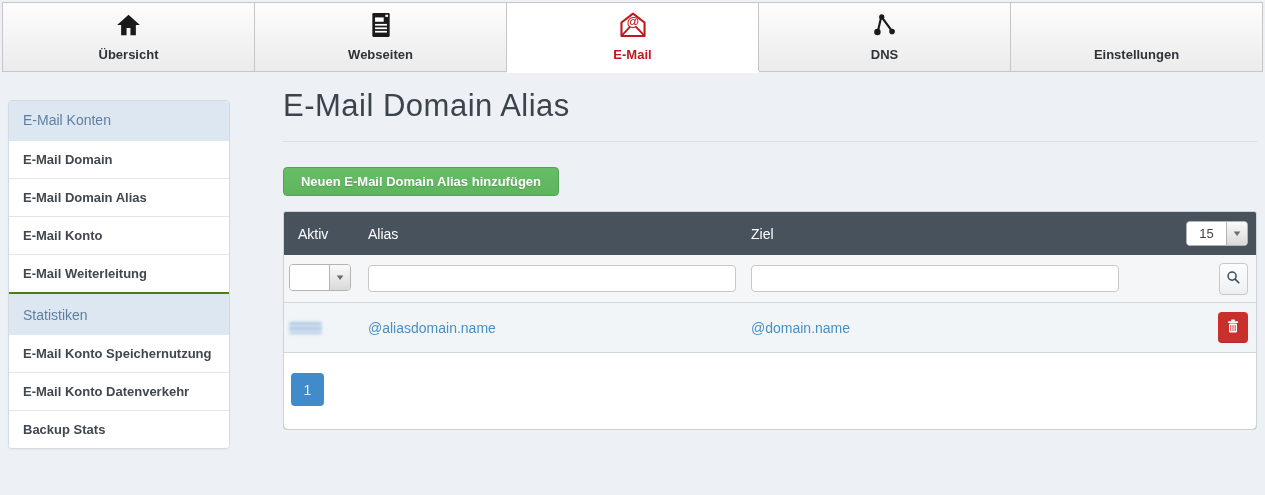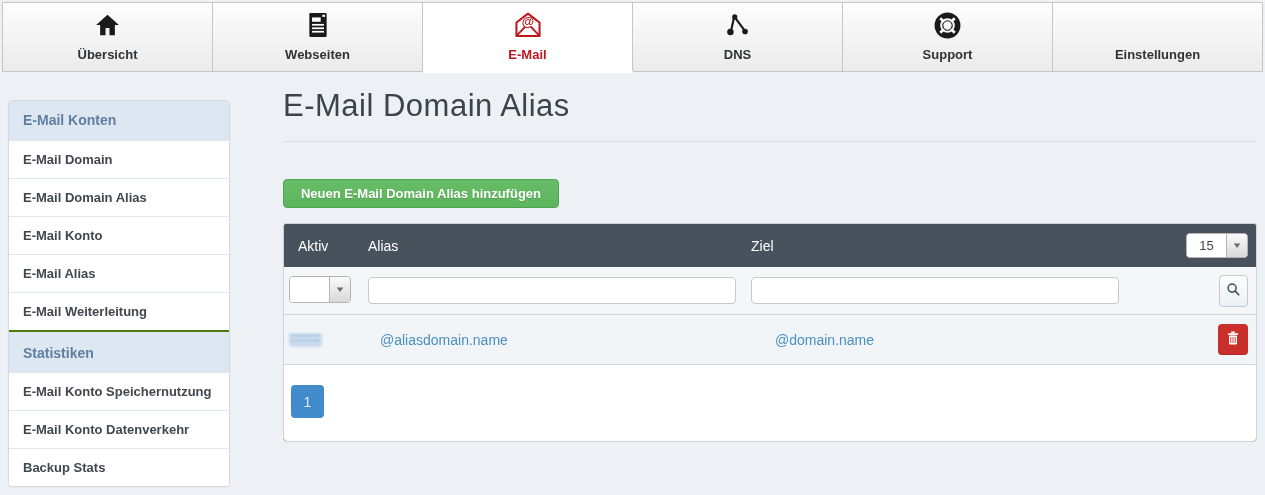--- a/index.html
+++ b/index.html
@@ -16,49 +16,49 @@
   .navtab .nicon { height:32px; display:flex; align-items:center; justify-content:center; margin-bottom:6px; }
   .navtab .nlabel { font-size:13px; font-weight:bold; color:#2e3338; }
   .navtab.active { background:#fff; box-shadow:0 2px 0 0 #fff; }
   .navtab.active .nlabel { color:#c0161d; }
 
   
   .sidebar { position:absolute; left:8px; top:100px; width:222px;
     border:1px solid #d3dae1; border-radius:4px; background:#fff;
     box-shadow:0 1px 2px rgba(0,0,0,.04); overflow:hidden; }
   .side-header { height:39px; line-height:39px; padding-left:14px;
-    background:#dde7f1; color:#5f7fa1; font-size:14px; font-weight:bold; }
+    background:#dde7f1; color:#5f7fa1; font-size:14px; font-weight:normal; }
   .side-header.mid { height:42px; line-height:42px; border-top:2px solid #4d7c0f; }
   .side-item { height:38px; line-height:38px; padding-left:14px; background:#fff;
     color:#40474e; font-size:13px; font-weight:bold; cursor:pointer;
     border-top:1px solid #e2e7ec; }
   .side-item:first-of-type { border-top:none; }
 
   
   .main { position:absolute; left:283px; top:88px; width:974px; }
   .page-title { font-size:31px; font-weight:normal; color:#3c434a; letter-spacing:.5px; }
   .title-rule { border:none; border-top:1px solid #d9dee3; margin-top:17px; }
-  .add-btn { display:block; margin-top:37px; width:276px; height:29px;
+  .add-btn { display:block; margin-top:25px; width:276px; height:29px;
     background:linear-gradient(#68bd67,#5cb55c); border:1px solid #51a451; border-radius:4px;
     color:#fff; font-size:13px; font-weight:bold; text-align:center; line-height:27px;
     cursor:pointer; text-shadow:0 1px 1px rgba(0,0,0,.15); }
 
   
   .table-box { margin-top:15px; border:1px solid #ccd4da; border-radius:3px 3px 4px 4px;
     background:#84cc16; }
   .trow { display:flex; align-items:center; }
   .c1 { width:84px; padding-left:14px; }
   .c2 { width:383px; }
   .c3 { flex:1; }
   .c4 { width:137px; display:flex; justify-content:flex-end; padding-right:8px; }
 
   .thead { height:43px; background:#47525c; color:#fff; font-size:14px;
     border-radius:2px 2px 0 0; }
   .filter-row { height:48px; background:#f4f6f8; border-bottom:1px solid #cfd6dc; }
-  .data-row { height:50px; background:#f1f5f8; border-bottom:1px solid #cfd6dc; font-size:14px;gap:12px; }
+  .data-row { height:50px; background:#f1f5f8; border-bottom:1px solid #cfd6dc; font-size:14px; }
   .pager-row { height:76px; background:#fff; border-radius:0 0 4px 4px; }
 
   
   .combo { display:inline-flex; height:27px; border:1px solid #b3b3b3; border-radius:4px;
     background:#fff; overflow:hidden; cursor:pointer; }
   .combo .val { width:39px; display:flex; align-items:center; justify-content:center;
     font-size:13px; color:#444; background:#fff; }
   .combo .arrow { width:21px; display:flex; align-items:center; justify-content:center;
     background:linear-gradient(#fafafa,#d9d9d9); border-left:1px solid #b3b3b3; }
   .combo .arrow span { font-size:8px; color:#6b6b6b; transform:scaleX(1.4); }
@@ -128,52 +128,39 @@
       <svg width="26" height="26" viewBox="0 0 24 24">
         <path d="M8.5 4.5 L5.5 17.5 M9.5 5.5 L18 17" stroke="#1a1a1a" stroke-width="2" fill="none"></path>
         <circle cx="9" cy="4.5" r="2.4" fill="#1a1a1a"></circle>
         <circle cx="5" cy="18.5" r="3" fill="#1a1a1a"></circle>
         <circle cx="18.5" cy="18" r="2.6" fill="#1a1a1a"></circle>
       </svg>
     </span>
     <span class="nlabel">DNS</span>
   </div>
 
-  <div class="navtab">
-    <span class="nicon">
-      <svg width="27" height="27" viewBox="0 0 24 24">
-        <circle cx="12" cy="12" r="9" fill="none" stroke="#1a1a1a" stroke-width="5"></circle>
-        <circle cx="12" cy="12" r="4.2" fill="none" stroke="#1a1a1a" stroke-width="1"></circle>
-        <g stroke="#ffffff" stroke-width="2.4">
-          <path d="M8.8 8.8 L5.6 5.6 M15.2 8.8 L18.4 5.6 M8.8 15.2 L5.6 18.4 M15.2 15.2 L18.4 18.4"></path>
-        </g>
-      </svg>
-    </span>
-    <span class="nlabel">Support</span>
-  </div>
 
   <div class="navtab">
     <span class="nicon">
       <svg width="27" height="26" viewBox="0 0 24 24">
         <path d="M6 20.5 L17 7" stroke="#1a1a1a" stroke-width="3" stroke-linecap="round"></path>
         <path d="M15.5 3.2 a4.2 4.2 0 1 1 2.2 7.6" fill="none" stroke="#1a1a1a" stroke-width="2.6"></path>
         <path d="M5.5 5.5 L18.5 19.5" stroke="#1a1a1a" stroke-width="3" stroke-linecap="round"></path>
         <path d="M3.2 3 L7 4.2 L5 6.6 Z" fill="#1a1a1a"></path>
       </svg>
     </span>
     <span class="nlabel">Einstellungen</span>
   </div>
 </nav>
 
 <aside class="sidebar">
   <div class="side-header">E-Mail Konten</div>
   <div class="side-item">E-Mail Domain</div>
   <div class="side-item">E-Mail Domain Alias</div>
   <div class="side-item">E-Mail Konto</div>
-  <div class="side-item">E-Mail Alias</div>
   <div class="side-item">E-Mail Weiterleitung</div>
   <div class="side-header mid">Statistiken</div>
   <div class="side-item">E-Mail Konto Speichernutzung</div>
   <div class="side-item">E-Mail Konto Datenverkehr</div>
   <div class="side-item">Backup Stats</div>
 </aside>
 
 <main class="main">
   <h1 class="page-title">E-Mail Domain Alias</h1>
   <hr class="title-rule">

